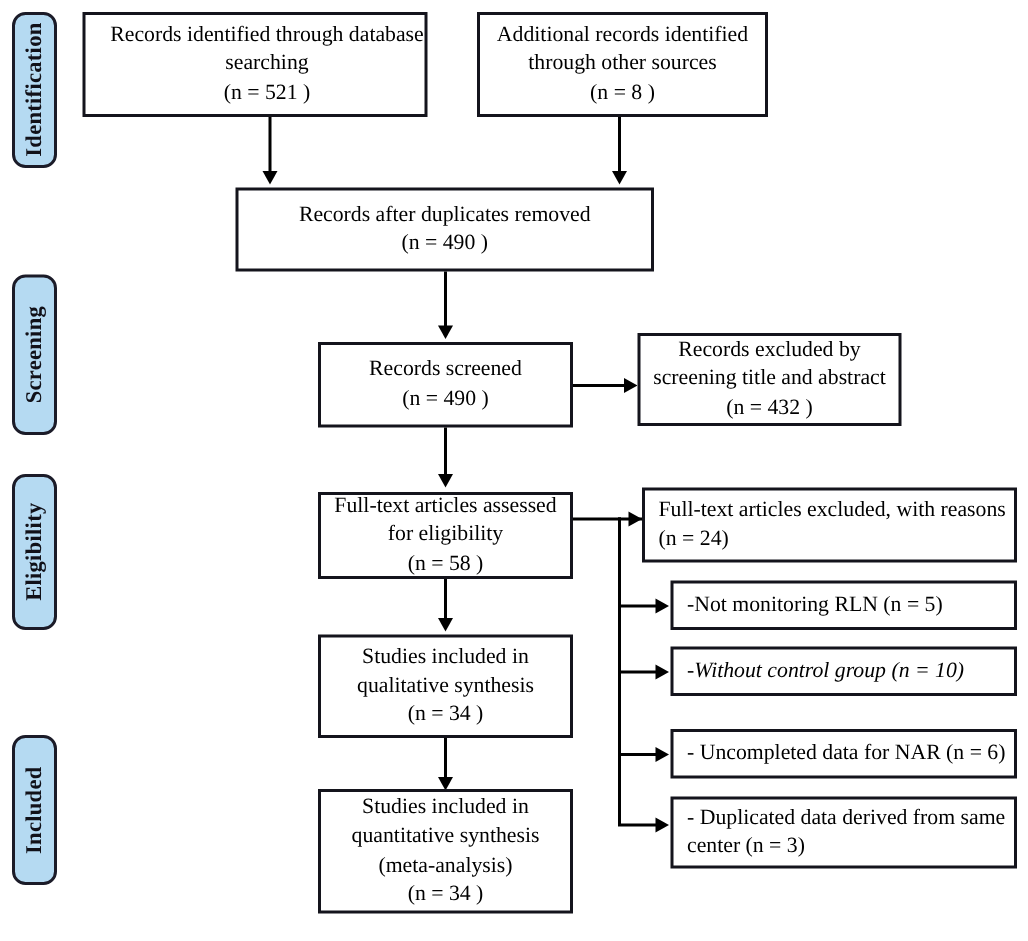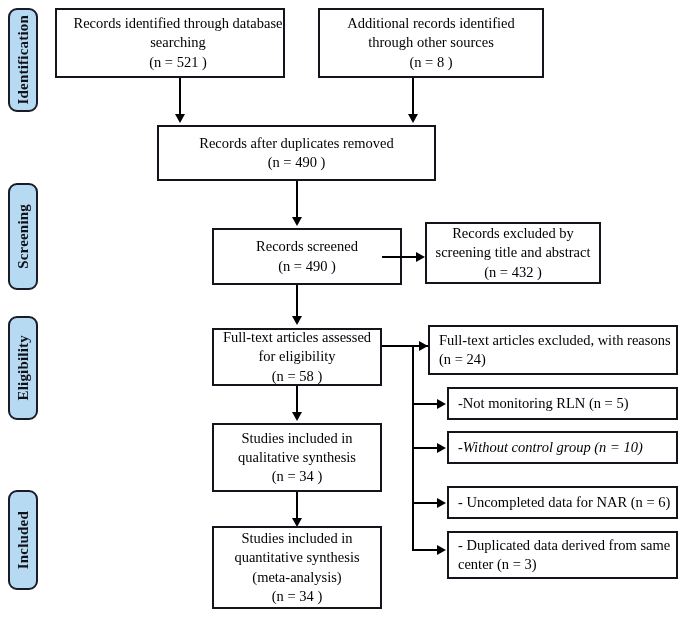--- a/index.html
+++ b/index.html
@@ -104,41 +104,41 @@
   <div class="stage" style="left:8px; top:490px; width:30px; height:100px;">
     <span>Included</span>
   </div>
 
   <div class="box" style="left:55px; top:8px; width:230px; height:70px;padding-left:22px;">
     <span class="line">Records identified through database</span>
     <span class="line">searching</span>
     <span class="line">(n = 521  )</span>
   </div>
 
-  <div class="box" style="left:318px; top:8px; width:226px; height:70px;text-align:center;">
+  <div class="box" style="left:318px; top:8px; width:194px; height:70px;text-align:center;">
     <span class="line">Additional records identified</span>
     <span class="line">through other sources</span>
     <span class="line">(n = 8  )</span>
   </div>
 
   <div class="vline" style="left:179px; top:78px; height:38px;"></div>
   <div class="arrow-down" style="left:175px; top:114px;"></div>
 
   <div class="vline" style="left:412px; top:78px; height:38px;"></div>
   <div class="arrow-down" style="left:408px; top:114px;"></div>
 
   <div class="box" style="left:157px; top:125px; width:279px; height:56px;">
     <span class="line">Records after duplicates removed</span>
     <span class="line">(n = 490  )</span>
   </div>
 
   <div class="vline" style="left:296px; top:181px; height:38px;"></div>
   <div class="arrow-down" style="left:292px; top:217px;"></div>
 
-  <div class="box" style="left:212px; top:228px; width:190px; height:57px;">
+  <div class="box" style="left:212px; top:228px; width:170px; height:57px;">
     <span class="line">Records screened</span>
     <span class="line">(n =  490 )</span>
   </div>
 
   <div class="hline" style="left:382px; top:256px; width:35px;"></div>
   <div class="arrow-right" style="left:416px; top:252px;"></div>
 
   <div class="box" style="left:425px; top:222px; width:176px; height:62px;">
     <span class="line">Records excluded by</span>
     <span class="line">screening title and abstract</span>

